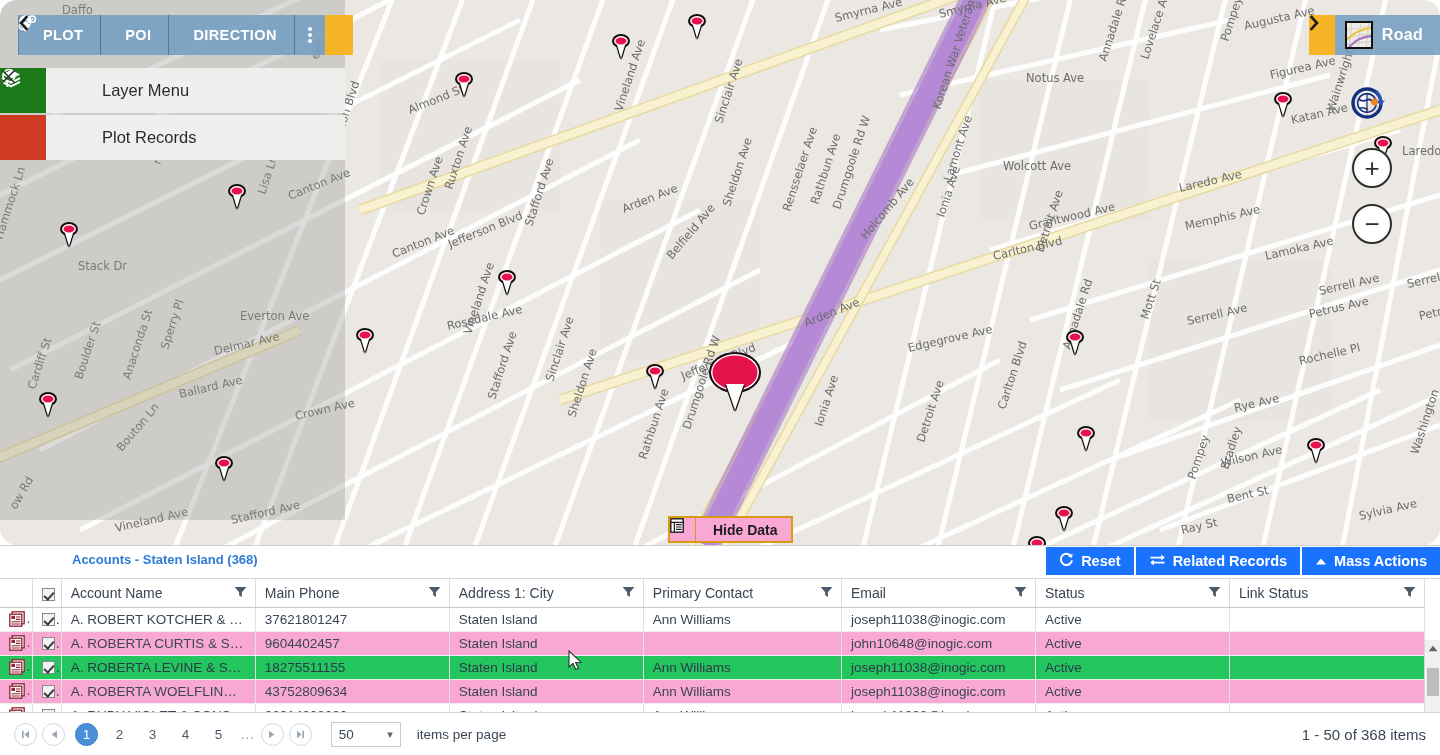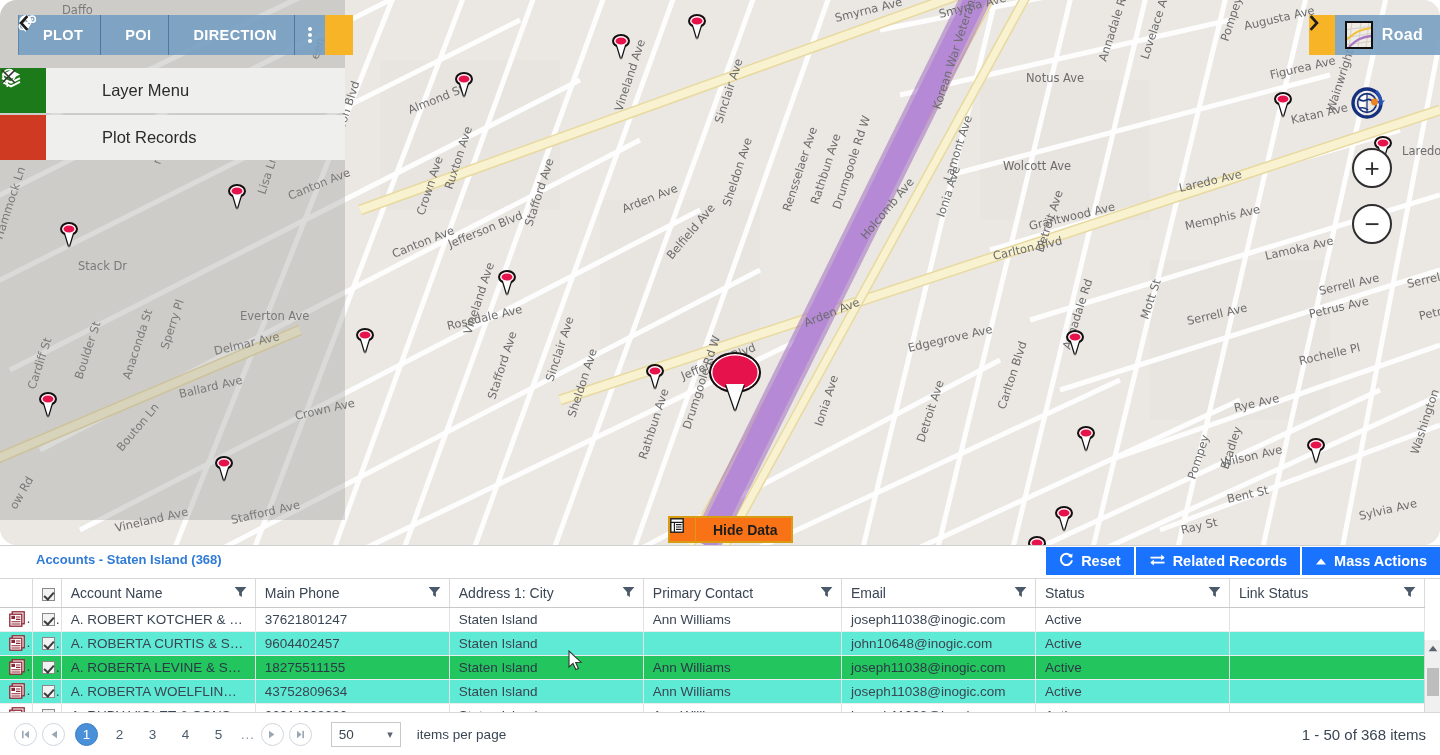--- a/index.html
+++ b/index.html
@@ -138,37 +138,37 @@
     font-size: 26px; color: #2e2e2e; cursor: pointer; z-index: 30;
     line-height: 1;
   }
   #zoom-in  { top: 148px; }
   #zoom-out { top: 204px; }
 
   
   #hide-data {
     position: absolute; left: 668px; top: 516px;
     height: 27px; display: flex; align-items: stretch;
-    background: #f97316; border: 2px solid #d99b12;
+    background: #f9a8d4; border: 2px solid #d99b12;
     z-index: 30; cursor: pointer;
   }
   #hide-data .hd-chev {
     width: 26px; display: flex; align-items: center; justify-content: center;
     font-size: 13px; color: #1d1d1d; font-weight: bold;
     border-right: 1px solid #d99b12;
   }
   #hide-data .hd-body {
     display: flex; align-items: center; gap: 8px; padding: 0 13px 0 9px;
     font-size: 14px; font-weight: bold; color: #1d1d1d;
   }
 
   
   #grid-panel {
     position: absolute; left: 0; top: 545px; width: 1440px; height: 210px;
-    background: #fff; border-top: 1px solid #cfcfcf;
+    background: #fff; border-top: 1px solid #cfcfcf; padding-left: 36px;
   }
   #grid-head {
     position: relative; height: 32px;
   }
   #entity-link {
     position: absolute; left: 36px; top: 6px;
     font-size: 13px; font-weight: bold; color: #2f7bd6;
     cursor: pointer; white-space: nowrap;
   }
   #grid-actions {
@@ -204,21 +204,21 @@
   }
   table.grid th .filter {
     position: absolute; right: 8px; top: 50%; transform: translateY(-50%);
   }
   table.grid td {
     height: 24px; padding: 0 9px;
     border-right: 1px solid #e2e2e2;
     border-bottom: 1px solid #ececec;
     white-space: nowrap; overflow: hidden; text-overflow: ellipsis;
   }
-  table.grid tr.alt td { background: #5eead4; margin-left: 47px; }
+  table.grid tr.alt td { background: #f9a8d4; margin-left: 47px; }
   table.grid tr.sel td { background: #22c55e; color: #2c3a47; margin-left: 44px; }
   .col-icon  { width: 32px; }
   .col-check { width: 28px; }
   td.col-icon, th.col-icon, td.col-check, th.col-check {
     padding: 0; text-align: center; border-right: 1px solid #e2e2e2;
   }
   .cb {
     display: inline-block; width: 13px; height: 13px;
     border: 1px solid #8a8a8a; background: #f2f2f2;
     position: relative; vertical-align: middle; cursor: pointer;

